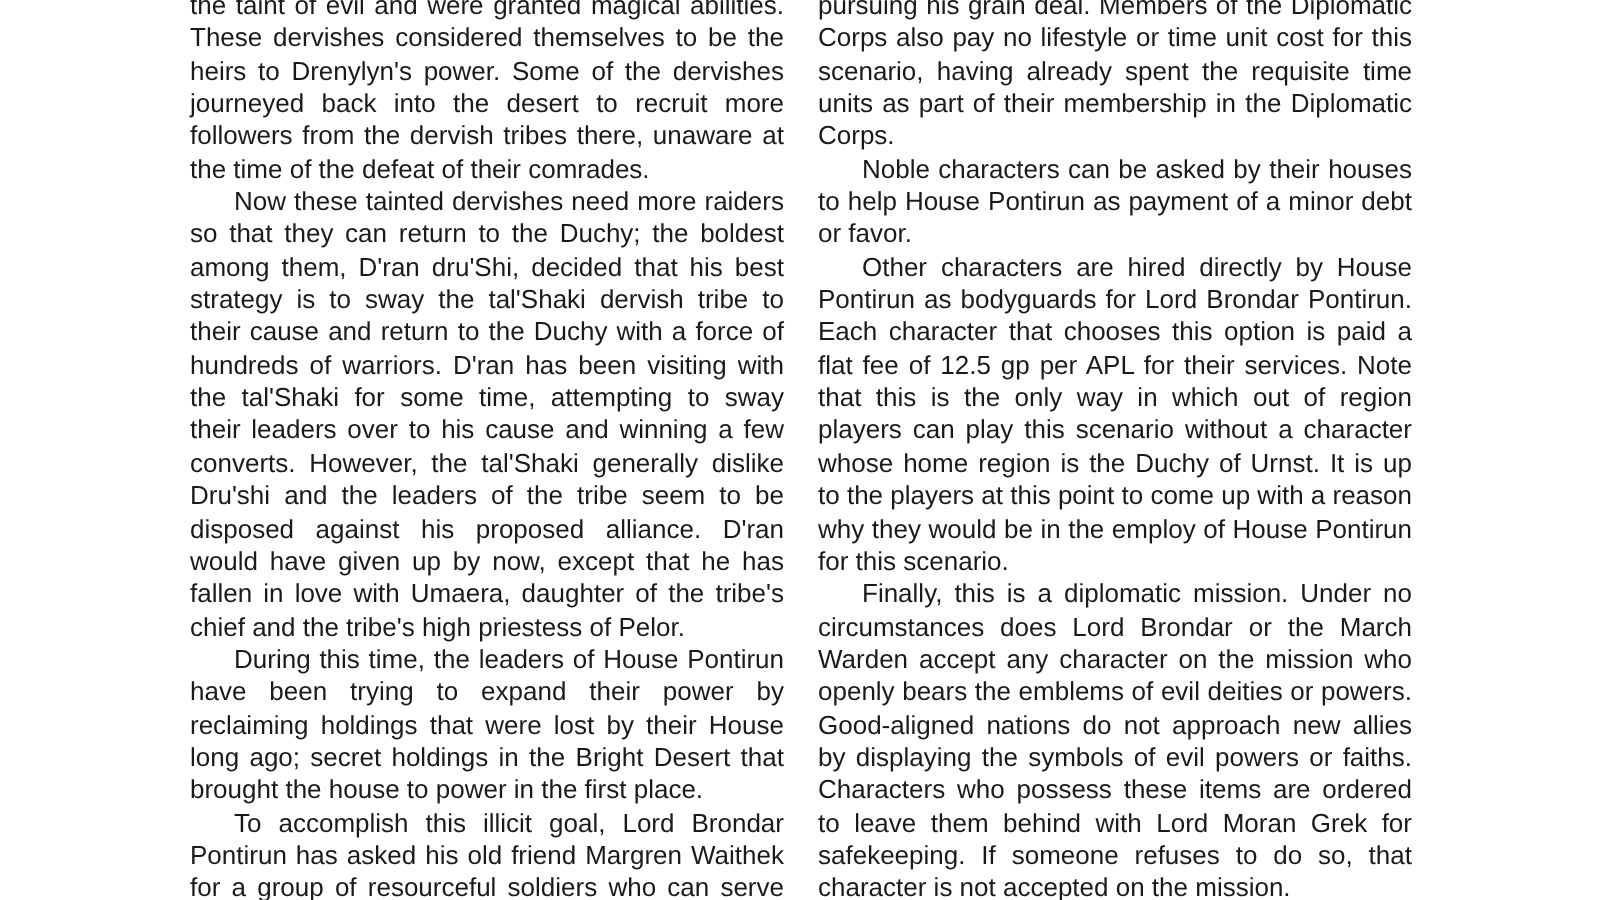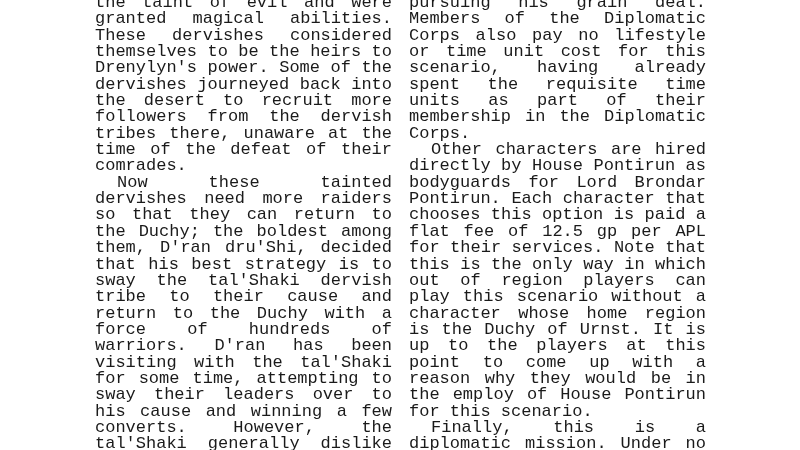--- a/index.html
+++ b/index.html
@@ -10,22 +10,22 @@
       overflow: hidden;
       background: #ffffff;
     }
     .page {
       position: relative;
       width: 800px;
       height: 450px;
       overflow: hidden;
       background: #ffffff;
       color: #1a1a1a;
-      font-family: Liberation Mono, monospace;
-      font-size: 17px;
+      font-family: Liberation Sans, sans-serif;
+      font-size: 13px;
       line-height: 16.35px;
     }
     .column {
       position: absolute;
       top: -5px;
       width: 297px;
       text-align: justify;
       hyphens: none;
     }
     .col-left { left: 95px; }
@@ -38,22 +38,24 @@
       text-indent: 0;
     }
   </style>
 </head>
 <body>
 
 <div class="page">
   <div class="column col-left">
     <p class="cont">the taint of evil and were granted magical abilities. These dervishes considered themselves to be the heirs to Drenylyn's power. Some of the dervishes journeyed back into the desert to recruit more followers from the dervish tribes there, unaware at the time of the defeat of their comrades.</p>
     <p>Now these tainted dervishes need more raiders so that they can return to the Duchy; the boldest among them, D'ran dru'Shi, decided that his best strategy is to sway the tal'Shaki dervish tribe to their cause and return to the Duchy with a force of hundreds of warriors. D'ran has been visiting with the tal'Shaki for some time, attempting to sway their leaders over to his cause and winning a few converts. However, the tal'Shaki generally dislike Dru'shi and the leaders of the tribe seem to be disposed against his proposed alliance. D'ran would have given up by now, except that he has fallen in love with Umaera, daughter of the tribe's chief and the tribe's high priestess of Pelor.</p>
+    <p>During this time, the leaders of House Pontirun have been trying to expand their power by reclaiming holdings that were lost by their House long ago; secret holdings in the Bright Desert that brought the house to power in the first place.</p>
     <p>To accomplish this illicit goal, Lord Brondar Pontirun has asked his old friend Margren Waithek for a group of resourceful soldiers who can serve as guards on a diplomatic expedition, ostensibly to negotiate for the trade of foodstuffs to the tal'Shaki, who control a portion of the Bright Desert under which ancient ruins lie, ruins that hold wealth beyond the dreams of even Suel avarice. The March Warden is more than happy to help out his old friend, but he doesn't know the real reason for the</p>
   </div>
 
   <div class="column col-right">
     <p class="cont">pursuing his grain deal. Members of the Diplomatic Corps also pay no lifestyle or time unit cost for this scenario, having already spent the requisite time units as part of their membership in the Diplomatic Corps.</p>
+    <p>Noble characters can be asked by their houses to help House Pontirun as payment of a minor debt or favor.</p>
     <p>Other characters are hired directly by House Pontirun as bodyguards for Lord Brondar Pontirun. Each character that chooses this option is paid a flat fee of 12.5 gp per APL for their services. Note that this is the only way in which out of region players can play this scenario without a character whose home region is the Duchy of Urnst. It is up to the players at this point to come up with a reason why they would be in the employ of House Pontirun for this scenario.</p>
     <p>Finally, this is a diplomatic mission. Under no circumstances does Lord Brondar or the March Warden accept any character on the mission who openly bears the emblems of evil deities or powers. Good-aligned nations do not approach new allies by displaying the symbols of evil powers or faiths. Characters who possess these items are ordered to leave them behind with Lord Moran Grek for safekeeping. If someone refuses to do so, that character is not accepted on the mission.</p>
 
   </div>
 </div>
 
 </body></html>

